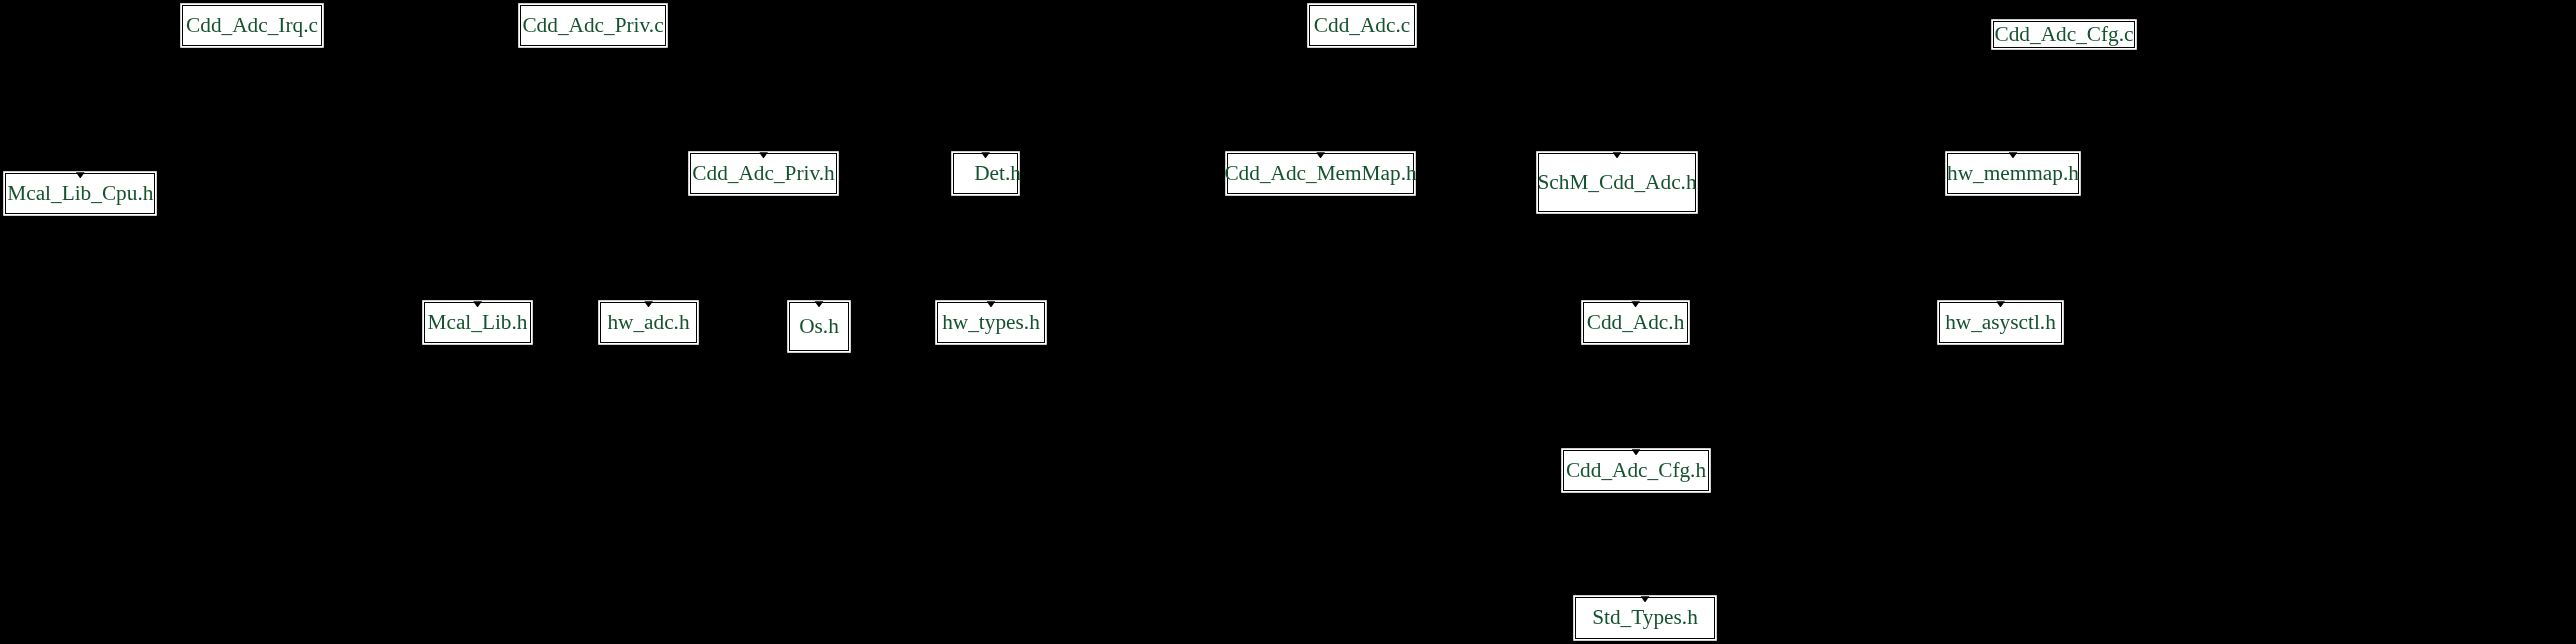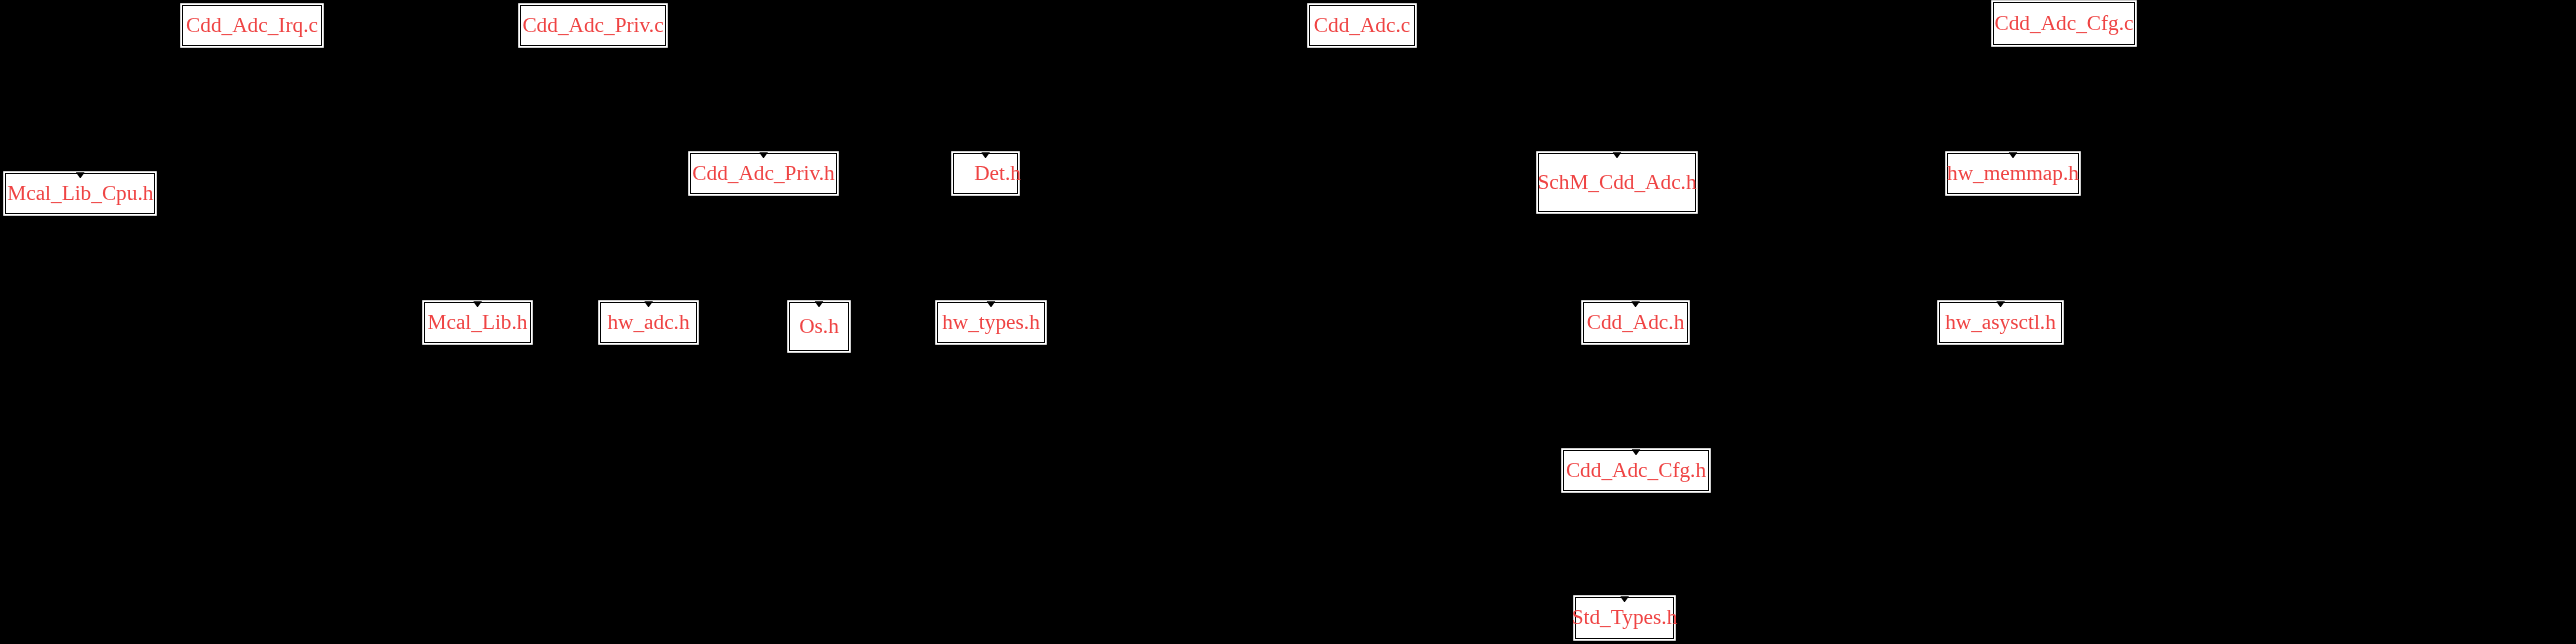--- a/index.html
+++ b/index.html
@@ -19,21 +19,21 @@
     position: absolute;
     box-sizing: border-box;
     background: #ffffff;
     border: 0.9px solid #000000;
     box-shadow: 0 0 0 1.8px #ffffff;
     display: flex;
     align-items: center;
     justify-content: center;
     font-size: 21.3px;
     line-height: 1;
-    color: #ef4444;
+    color: #14532d;
     white-space: nowrap;
   }
   .node .label {
     display: block;
     padding: 0 1.8px;
   }
   .notch {
     position: absolute;
     top: -1.8px;
     left: 50%;
@@ -50,34 +50,38 @@
 <div id="graph-canvas" style="background: rgb(0, 0, 0);">
     <div class="node" style="left: 182px; top: 5.3px; width: 140px; height: 41px; background: rgb(255, 255, 255); border-color: rgb(0, 0, 0);">
       <span class="label">Cdd_Adc_Irq.c</span>
     </div>
     <div class="node" style="left: 520px; top: 5.3px; width: 146px; height: 41px; background: rgb(255, 255, 255); border-color: rgb(0, 0, 0);">
       <span class="label">Cdd_Adc_Priv.c</span>
     </div>
     <div class="node" style="left: 1309px; top: 5.3px; width: 106px; height: 41px; background: rgb(255, 255, 255); border-color: rgb(0, 0, 0);">
       <span class="label">Cdd_Adc.c</span>
     </div>
-    <div class="node" style="left: 1993px; top: 2px; width: 142px; height: 43px; background: rgb(255, 255, 255); border-color: rgb(0, 0, 0);">
+    <div class="node" style="left: 1993px; top: 21px; width: 142px; height: 27px; background: rgb(255, 255, 255); border-color: rgb(0, 0, 0);">
       <span class="label">Cdd_Adc_Cfg.c</span>
     </div>
     <div class="node" style="left: 5.3px; top: 153px; width: 150px; height: 41px; background: rgb(255, 255, 255); border-color: rgb(0, 0, 0); margin-top: 20px;">
       <span class="notch" style="background: rgb(0, 0, 0);"></span>
       <span class="label">Mcal_Lib_Cpu.h</span>
     </div>
     <div class="node" style="left: 690px; top: 153px; width: 147px; height: 41px; background: rgb(255, 255, 255); border-color: rgb(0, 0, 0);">
       <span class="notch" style="background: rgb(0, 0, 0);"></span>
       <span class="label">Cdd_Adc_Priv.h</span>
     </div>
     <div class="node" style="left: 953px; top: 153px; width: 65px; height: 41px; background: rgb(255, 255, 255); border-color: rgb(0, 0, 0); padding-left: 24px;">
       <span class="notch" style="background: rgb(0, 0, 0);"></span>
       <span class="label">Det.h</span>
+    </div>
+    <div class="node" style="left: 1227px; top: 153px; width: 187px; height: 41px; background: rgb(255, 255, 255); border-color: rgb(0, 0, 0);">
+      <span class="notch" style="background: rgb(0, 0, 0);"></span>
+      <span class="label">Cdd_Adc_MemMap.h</span>
     </div>
     <div class="node" style="left: 1538px; top: 153px; width: 158px; height: 59px; background: rgb(255, 255, 255); border-color: rgb(0, 0, 0);">
       <span class="notch" style="background: rgb(0, 0, 0);"></span>
       <span class="label">SchM_Cdd_Adc.h</span>
     </div>
     <div class="node" style="left: 1947px; top: 153px; width: 132px; height: 41px; background: rgb(255, 255, 255); border-color: rgb(0, 0, 0);">
       <span class="notch" style="background: rgb(0, 0, 0);"></span>
       <span class="label">hw_memmap.h</span>
     </div>
     <div class="node" style="left: 424px; top: 302px; width: 107px; height: 41px; background: rgb(255, 255, 255); border-color: rgb(0, 0, 0);">
@@ -101,18 +105,18 @@
       <span class="label">Cdd_Adc.h</span>
     </div>
     <div class="node" style="left: 1939px; top: 302px; width: 123px; height: 41px; background: rgb(255, 255, 255); border-color: rgb(0, 0, 0);">
       <span class="notch" style="background: rgb(0, 0, 0);"></span>
       <span class="label">hw_asysctl.h</span>
     </div>
     <div class="node" style="left: 1563px; top: 450px; width: 146px; height: 41px; background: rgb(255, 255, 255); border-color: rgb(0, 0, 0);">
       <span class="notch" style="background: rgb(0, 0, 0);"></span>
       <span class="label">Cdd_Adc_Cfg.h</span>
     </div>
-    <div class="node" style="left: 1575px; top: 597px; width: 99px; height: 42px; background: rgb(255, 255, 255); border-color: rgb(0, 0, 0);">
+    <div class="node" style="left: 1575px; top: 597px; width: 140px; height: 42px; background: rgb(255, 255, 255); border-color: rgb(0, 0, 0);">
       <span class="notch" style="background: rgb(0, 0, 0);"></span>
       <span class="label">Std_Types.h</span>
     </div>
   </div>
 
 
 </body></html>

